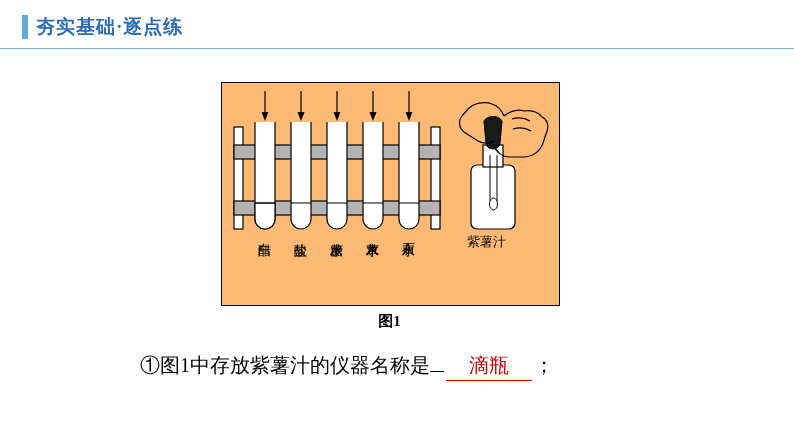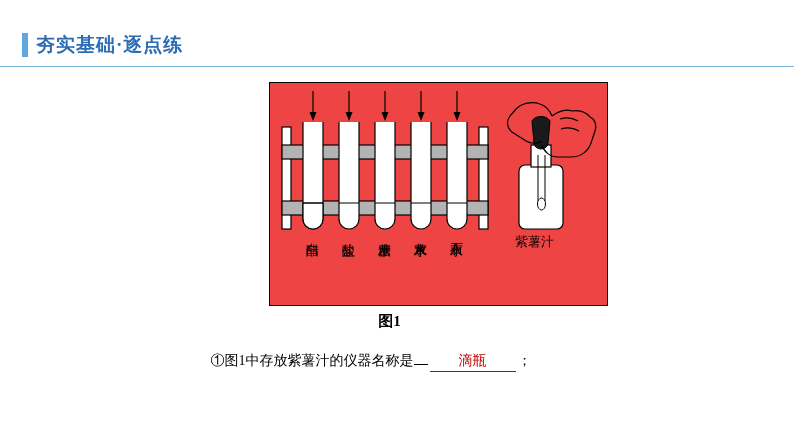--- a/index.html
+++ b/index.html
@@ -11,21 +11,21 @@
     height: 447px;
     background: #ffffff;
     font-family: "Liberation Serif", serif;
     position: relative;
     overflow: hidden;
   }
   
   .header-bar {
     position: absolute;
     left: 0;
-    top: 22px;
+    top: 4px;
     width: 734px;
     height: 34px;
     text-align: right;
   }
   .header-accent {
     position: absolute;
     left: 22px;
     top: 11px;
     width: 6px;
     height: 24px;
@@ -52,22 +52,21 @@
   }
 
   
   .figure-box {
     position: absolute;
     left: 221px;
     top: 82px;
     width: 337px;
     height: 222px;
     border: 1px solid #000;
-    background: #ef4444;
-    margin-left: 48px;
+    background: #fdba74;
   }
   .fig-caption {
     position: absolute;
     left: 221px;
     top: 312px;
     width: 337px;
     text-align: center;
     font-size: 15px;
     color: #000;
     font-weight: bold;
@@ -98,24 +97,23 @@
     font-family: "Liberation Serif", serif;
   }
 
   
   .question {
     position: absolute;
     left: 0;
     top: 352px;
     width: 694px;
     text-align: center;
-    font-size: 14px;
-    color: #000;
-    font-family: "Liberation Serif", serif;
-    margin-left: 24px;
+    font-size: 20px;
+    color: #000;
+    font-family: "Liberation Serif", serif;
   }
   .q-answer {
     color: #cc0000;
     border-bottom: 1px solid #cc0000;
     padding: 0 4px 1px 4px;
     margin: 0 2px;
     display: inline-block;
     min-width: 78px;
     text-align: center;
   }

